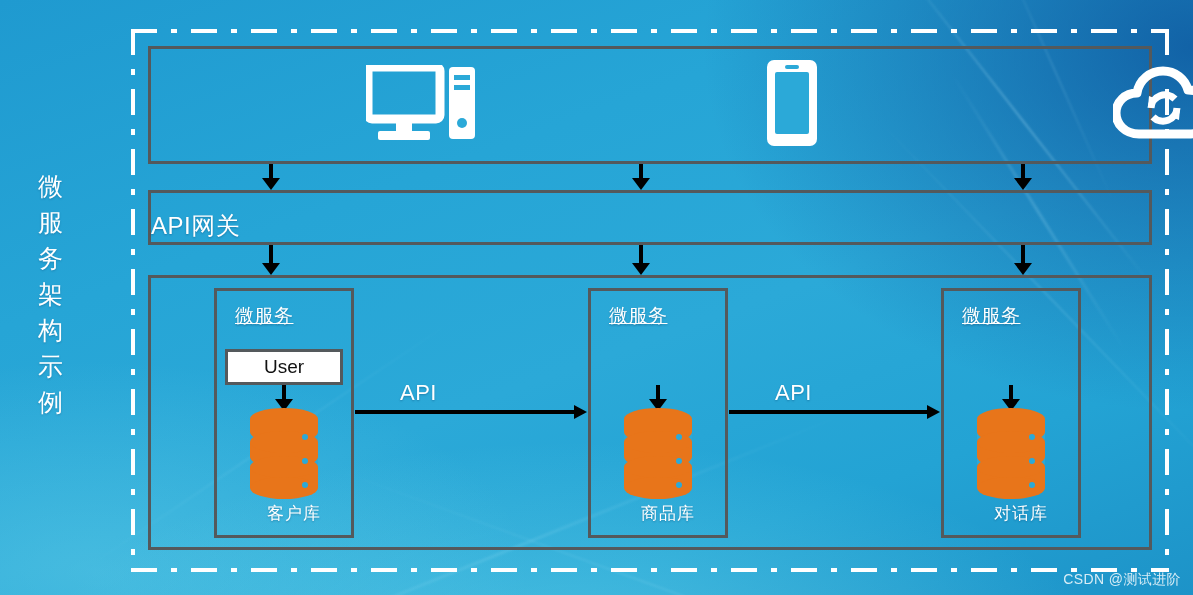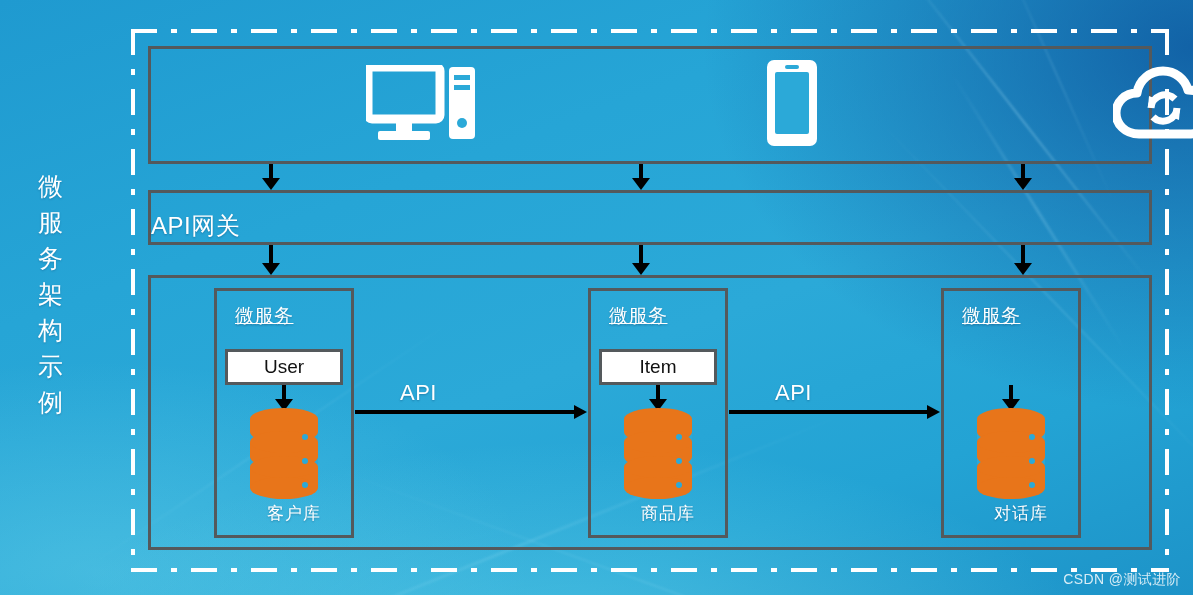--- a/index.html
+++ b/index.html
@@ -346,21 +346,20 @@
         <circle cx="58" cy="31" r="3" fill="#2ba9d8"></circle>
         <circle cx="58" cy="55" r="3" fill="#2ba9d8"></circle>
         <circle cx="58" cy="79" r="3" fill="#2ba9d8"></circle>
       </svg>
     </div>
     <div class="svc-caption">客户库</div>
   </div>
 
   <div class="svc svc-2">
     <div class="svc-title">微服务</div>
-    <div class="svc-name-box">Item</div>
     <div class="v-arrow svc-inner-arrow">
       <div class="shaft" style="height:14px;"></div>
         <div class="head"></div>
     </div>
     <div class="svc-db">
       <svg width="74" height="94" viewBox="0 0 74 94" aria-hidden="true">
         <ellipse cx="37" cy="13" rx="34" ry="11" fill="#e8751a"></ellipse>
         <rect x="3" y="13" width="68" height="19" fill="#e8751a"></rect>
         <path d="M3 32 A34 11 0 0 0 71 32 L71 26 A34 11 0 0 1 3 26 Z" fill="#2ba9d8"></path>
         <rect x="3" y="36" width="68" height="21" fill="#e8751a"></rect>

